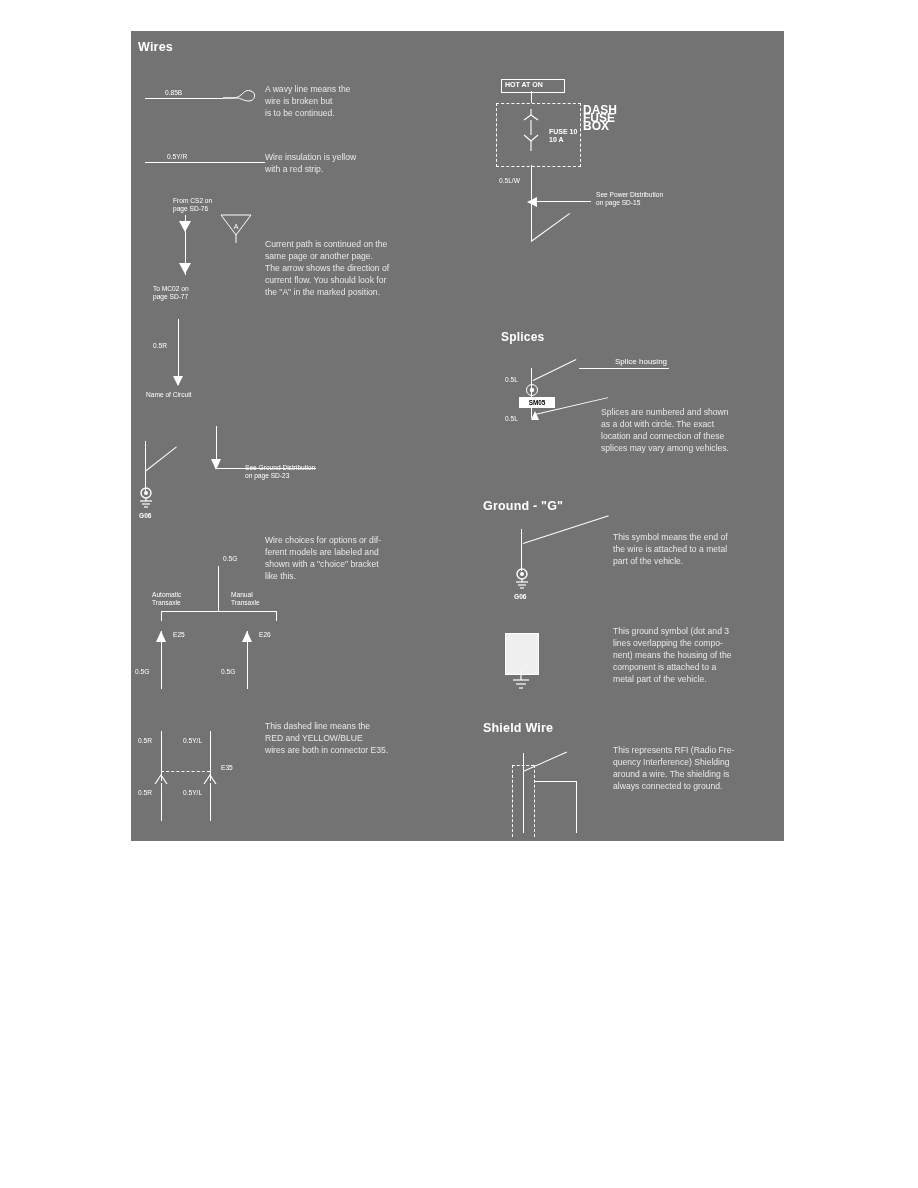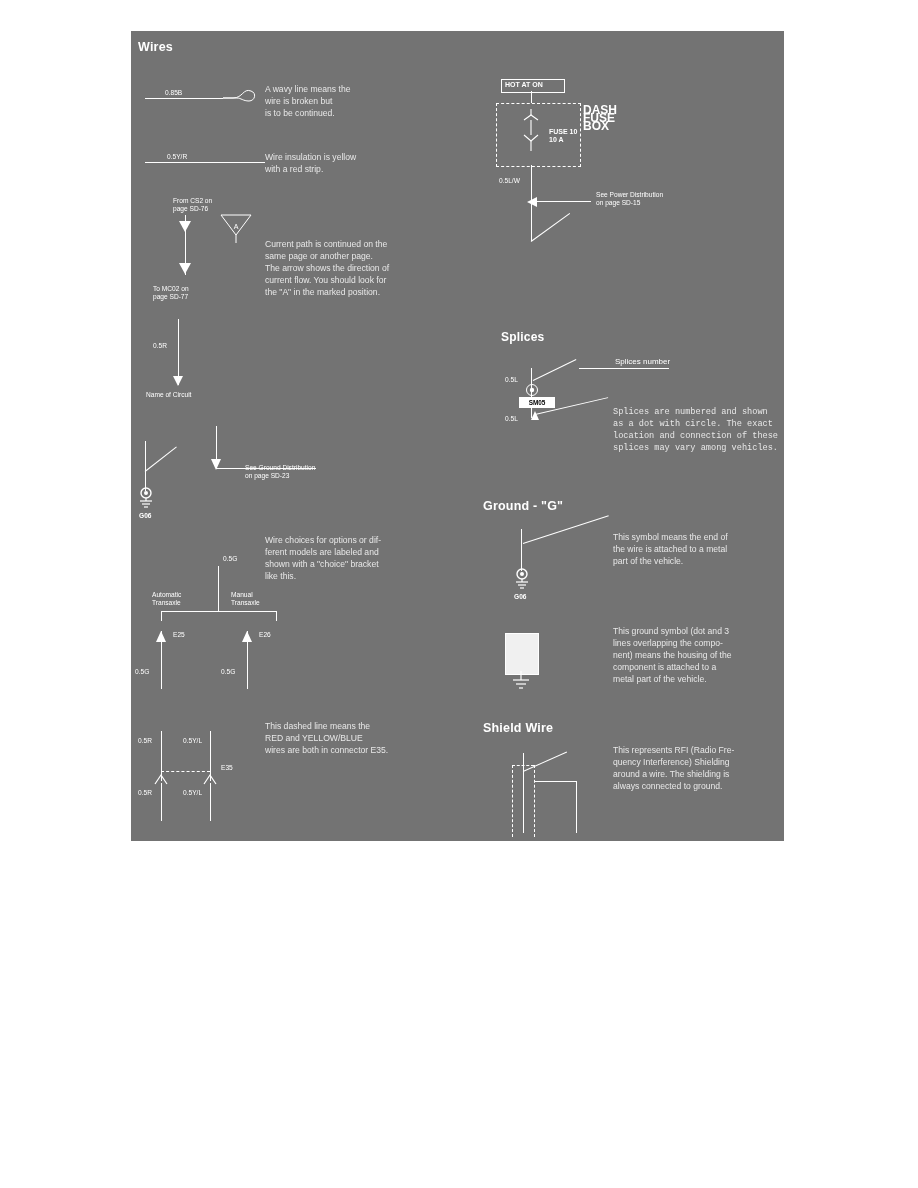--- a/index.html
+++ b/index.html
@@ -230,28 +230,28 @@
     <div class="ln hl" style="left:400px; top:210px; width:48px; transform:rotate(-36deg); transform-origin:left center;"></div>
 
     <div class="ln vl" style="left:400px; top:337px; height:50px;"></div>
     <div class="lbl" style="left:374px; top:345px;">0.5L</div>
     <svg width="14" height="14" style="left:394px; top:352px;">
       <circle cx="7" cy="7" r="5.5" fill="none" stroke="#ffffff" stroke-width="1"></circle>
       <circle cx="7" cy="7" r="2.2" fill="#ffffff"></circle>
     </svg>
     <div class="ln hl" style="left:402px; top:349px; width:48px; transform:rotate(-26deg); transform-origin:left center;"></div>
     <div class="ln hl" style="left:448px; top:337px; width:90px;"></div>
-    <div class="lbl" style="left:484px; top:327px; font-size:8px;">Splices number</div>
+    <div class="lbl" style="left:484px; top:327px; font-size:8px;">Splice housing</div>
     <div class="boxfill" style="left:388px; top:366px; width:36px; height:10px; padding-top:1px;">SM05</div>
     <div class="lbl" style="left:374px; top:384px;">0.5L</div>
     <div class="ln hl" style="left:404px; top:383px; width:75px; transform:rotate(-13deg); transform-origin:left center;"></div>
     <svg width="10" height="10" style="left:400px; top:380px;">
       <path d="M4,0 L8,9 L0,9 Z" fill="#ffffff"></path>
     </svg>
-    <div class="txt" style="left:482px; top:375px; width:175px;font-family:Liberation Mono, monospace;">Splices are numbered and shown
+    <div class="txt" style="left:470px; top:375px; width:175px;">Splices are numbered and shown
 as a dot with circle. The exact
 location and connection of these
 splices may vary among vehicles.</div>
 
     <div class="ln vl" style="left:390px; top:498px; height:42px;"></div>
     <svg width="22" height="22" style="left:380px; top:538px;">
       <circle cx="11" cy="5" r="5" fill="none" stroke="#ffffff" stroke-width="1.4"></circle>
       <circle cx="11" cy="5" r="2" fill="#ffffff"></circle>
       <line x1="11" y1="10" x2="11" y2="13" stroke="#ffffff" stroke-width="1.2"></line>
       <line x1="5" y1="13" x2="17" y2="13" stroke="#ffffff" stroke-width="1.2"></line>

